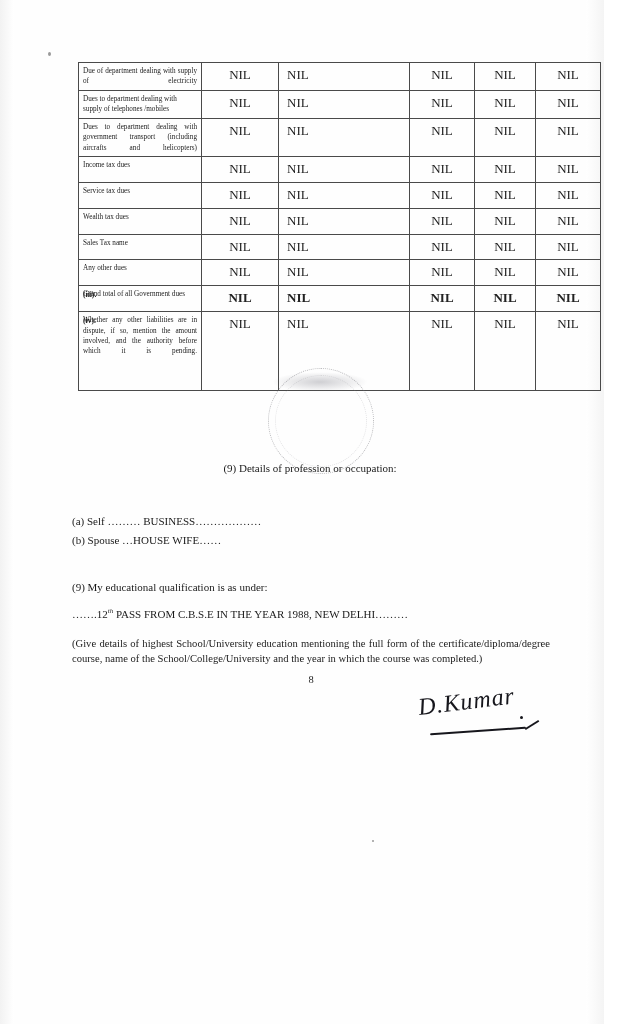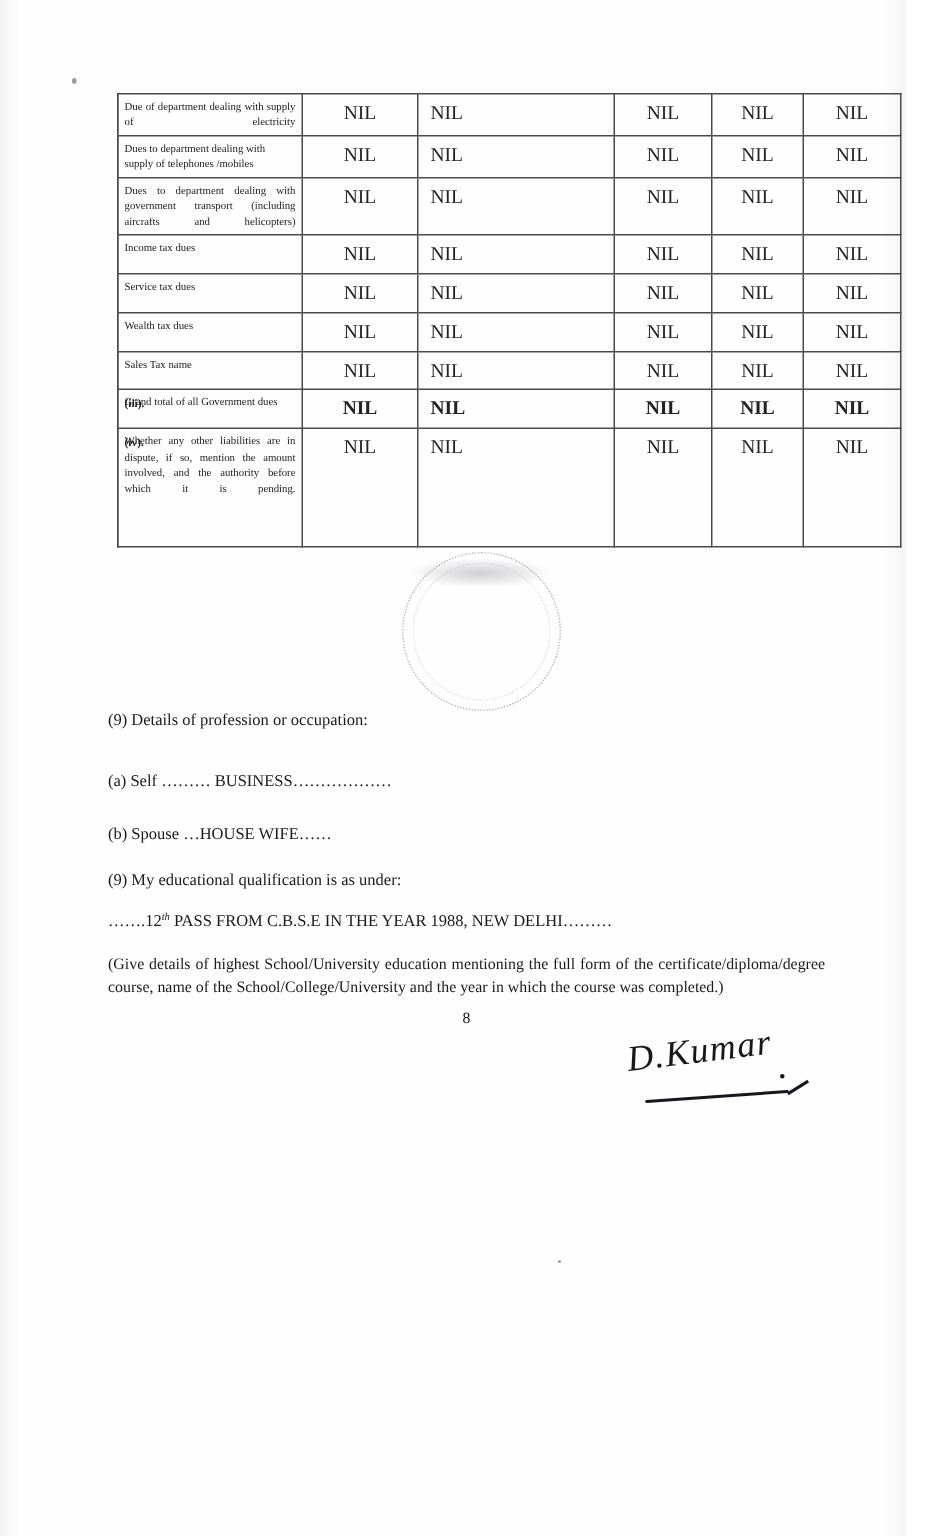--- a/index.html
+++ b/index.html
@@ -107,23 +107,23 @@
 
   
   .text-block {
     position: absolute;
     left: 72px;
     width: 476px;
     font-size: 11px;
     line-height: 1.5;
     color: #1a1a1a;
   }
-  .q9 { top: 472px; }
+  .q9 { top: 460px; text-align: center; }
   .a-self { top: 513px; }
-  .b-spouse { top: 548px; }
+  .b-spouse { top: 532px; }
   .q10 { top: 579px; }
   .a-edu { top: 606px; }
   .note {
     position: absolute;
     left: 72px;
     top: 636px;
     width: 478px;
     font-size: 10.6px;
     line-height: 1.45;
     text-align: justify;
@@ -258,20 +258,29 @@
       <tr>
         <td class="idx"></td>
         <td class="col-label">Sales Tax name</td>
         <td class="col-v1 val">NIL</td>
         <td class="col-v2 val" style="text-align:left;padding-left:8px;">NIL</td>
         <td class="col-v3 val">NIL</td>
         <td class="col-v4 val">NIL</td>
         <td class="col-v5 val">NIL</td>
       </tr>
       <tr>
+        <td class="idx"></td>
+        <td class="col-label">Any other dues</td>
+        <td class="col-v1 val">NIL</td>
+        <td class="col-v2 val" style="text-align:left;padding-left:8px;">NIL</td>
+        <td class="col-v3 val">NIL</td>
+        <td class="col-v4 val">NIL</td>
+        <td class="col-v5 val">NIL</td>
+      </tr>
+      <tr>
         <td class="idx">(iii).</td>
         <td class="col-label">Grand total of all Government dues</td>
         <td class="col-v1 val bold">NIL</td>
         <td class="col-v2 val bold" style="text-align:left;padding-left:8px;">NIL</td>
         <td class="col-v3 val bold">NIL</td>
         <td class="col-v4 val bold">NIL</td>
         <td class="col-v5 val bold">NIL</td>
       </tr>
       <tr>
         <td class="idx">(iv).</td>

